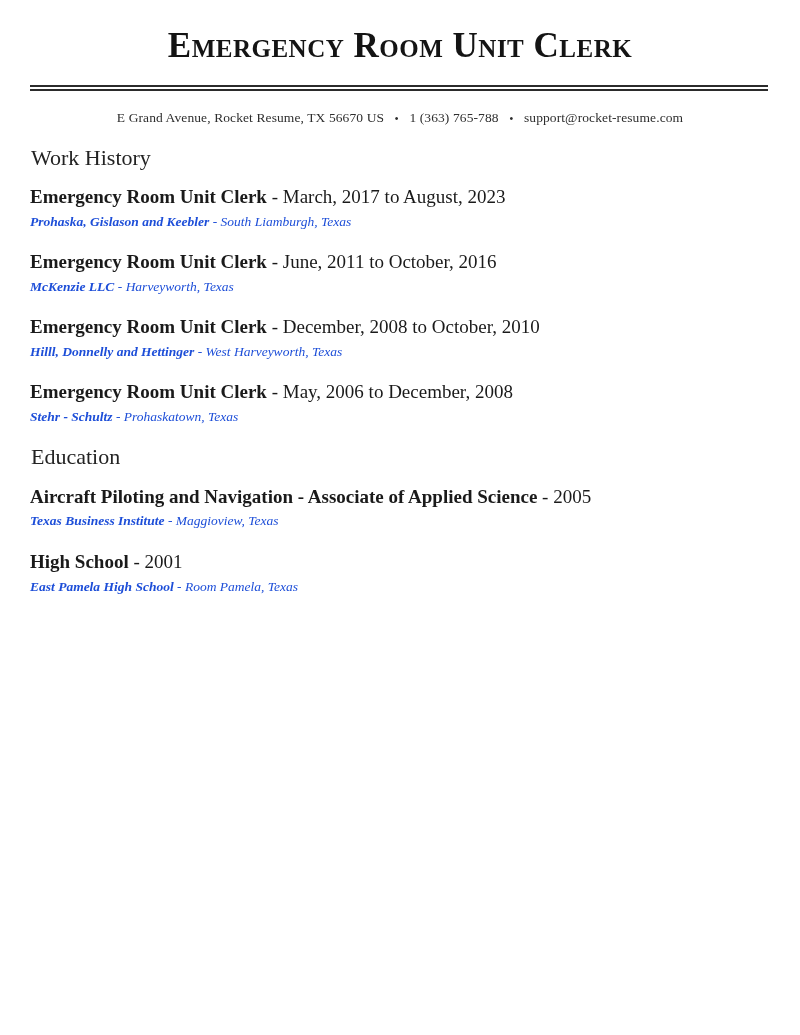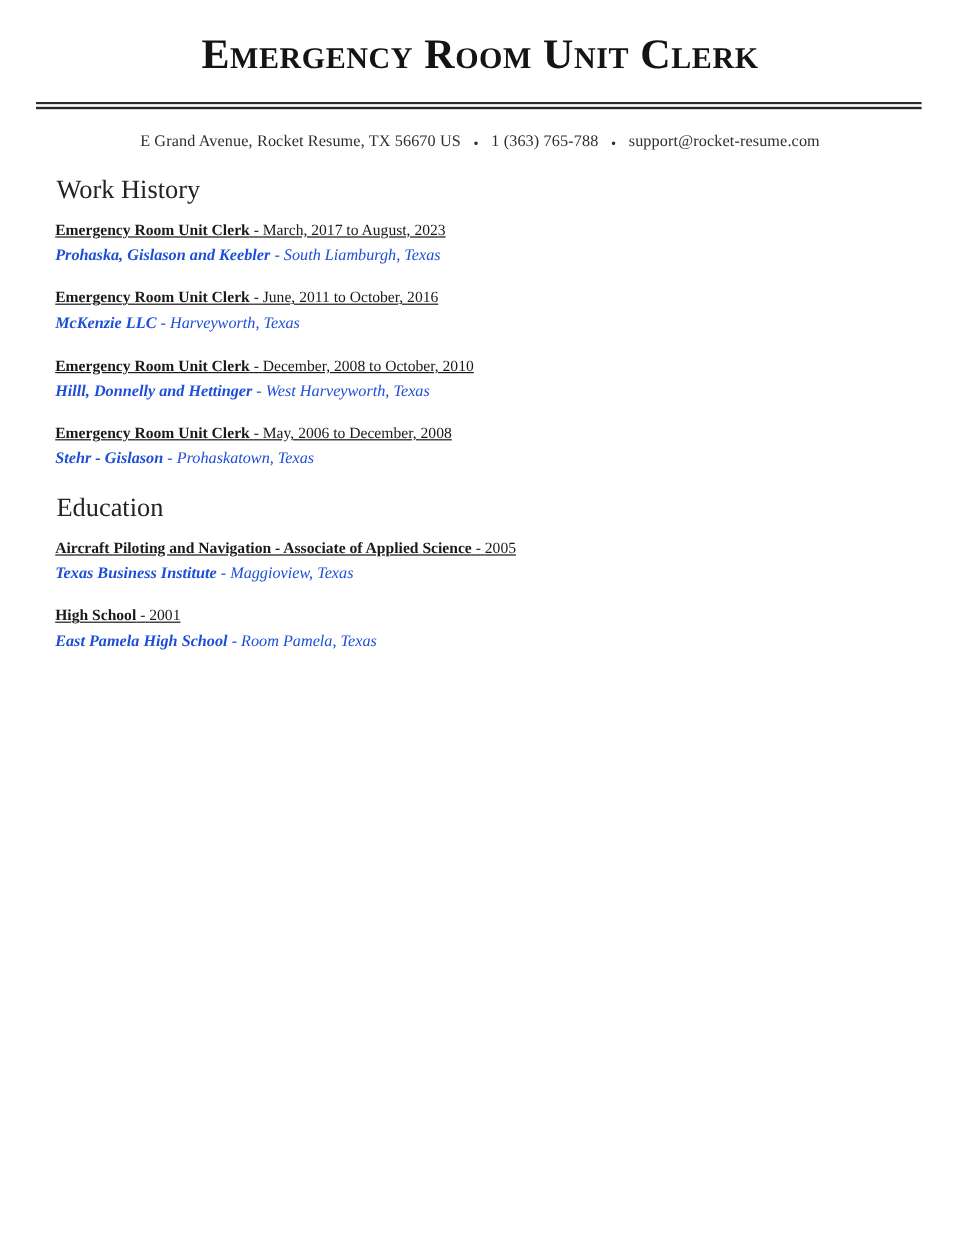--- a/index.html
+++ b/index.html
@@ -62,44 +62,43 @@
     letter-spacing: 0.1px;
   }
   .contact .sep {
     display: inline-block;
     padding: 0 7px;
     font-size: 12px;
     vertical-align: middle;
     color: #2e2e2e;
   }
   .content {
-    padding: 0 46px;
+    padding: 0 30px;
   }
   .section {
     margin-top: 18px;
   }
   .section-title {
     font-size: 22px;
     font-weight: 400;
     color: #232323;
     margin: 0 0 12px 1px;
     line-height: 1.2;
     font-family: "Liberation Serif", "DejaVu Serif", serif;
   }
   .entry {
     margin-bottom: 17px;
   }
   .entry:last-child {
     margin-bottom: 0;
   }
   .entry-line1 {
-    font-size: 13px;
+    font-size: 19px;
     line-height: 1.45;
     color: #1a1a1a;
-    text-decoration: underline;
   }
   .entry-line2 {
     font-size: 13.5px;
     line-height: 1.45;
     color: #1d4ed8;
     margin-top: 1px;
   }
   .b {
     font-weight: 700;
   }
@@ -186,21 +185,21 @@
         </div>
       </div>
 
       <div class="entry">
         <div class="entry-line1">
           <span class="b">Emergency Room Unit Clerk</span>
           <span class="dash">-</span>
           <span class="plain">May, 2006 to December, 2008</span>
         </div>
         <div class="entry-line2">
-          <span class="bi">Stehr - Gislason</span>
+          <span class="bi">Stehr - Schultz</span>
           <span class="dash">-</span>
           <span class="i">Prohaskatown, Texas</span>
         </div>
       </div>
     </div>
 
     <div class="section">
       <h2 class="section-title">Education</h2>
 
       <div class="entry">

